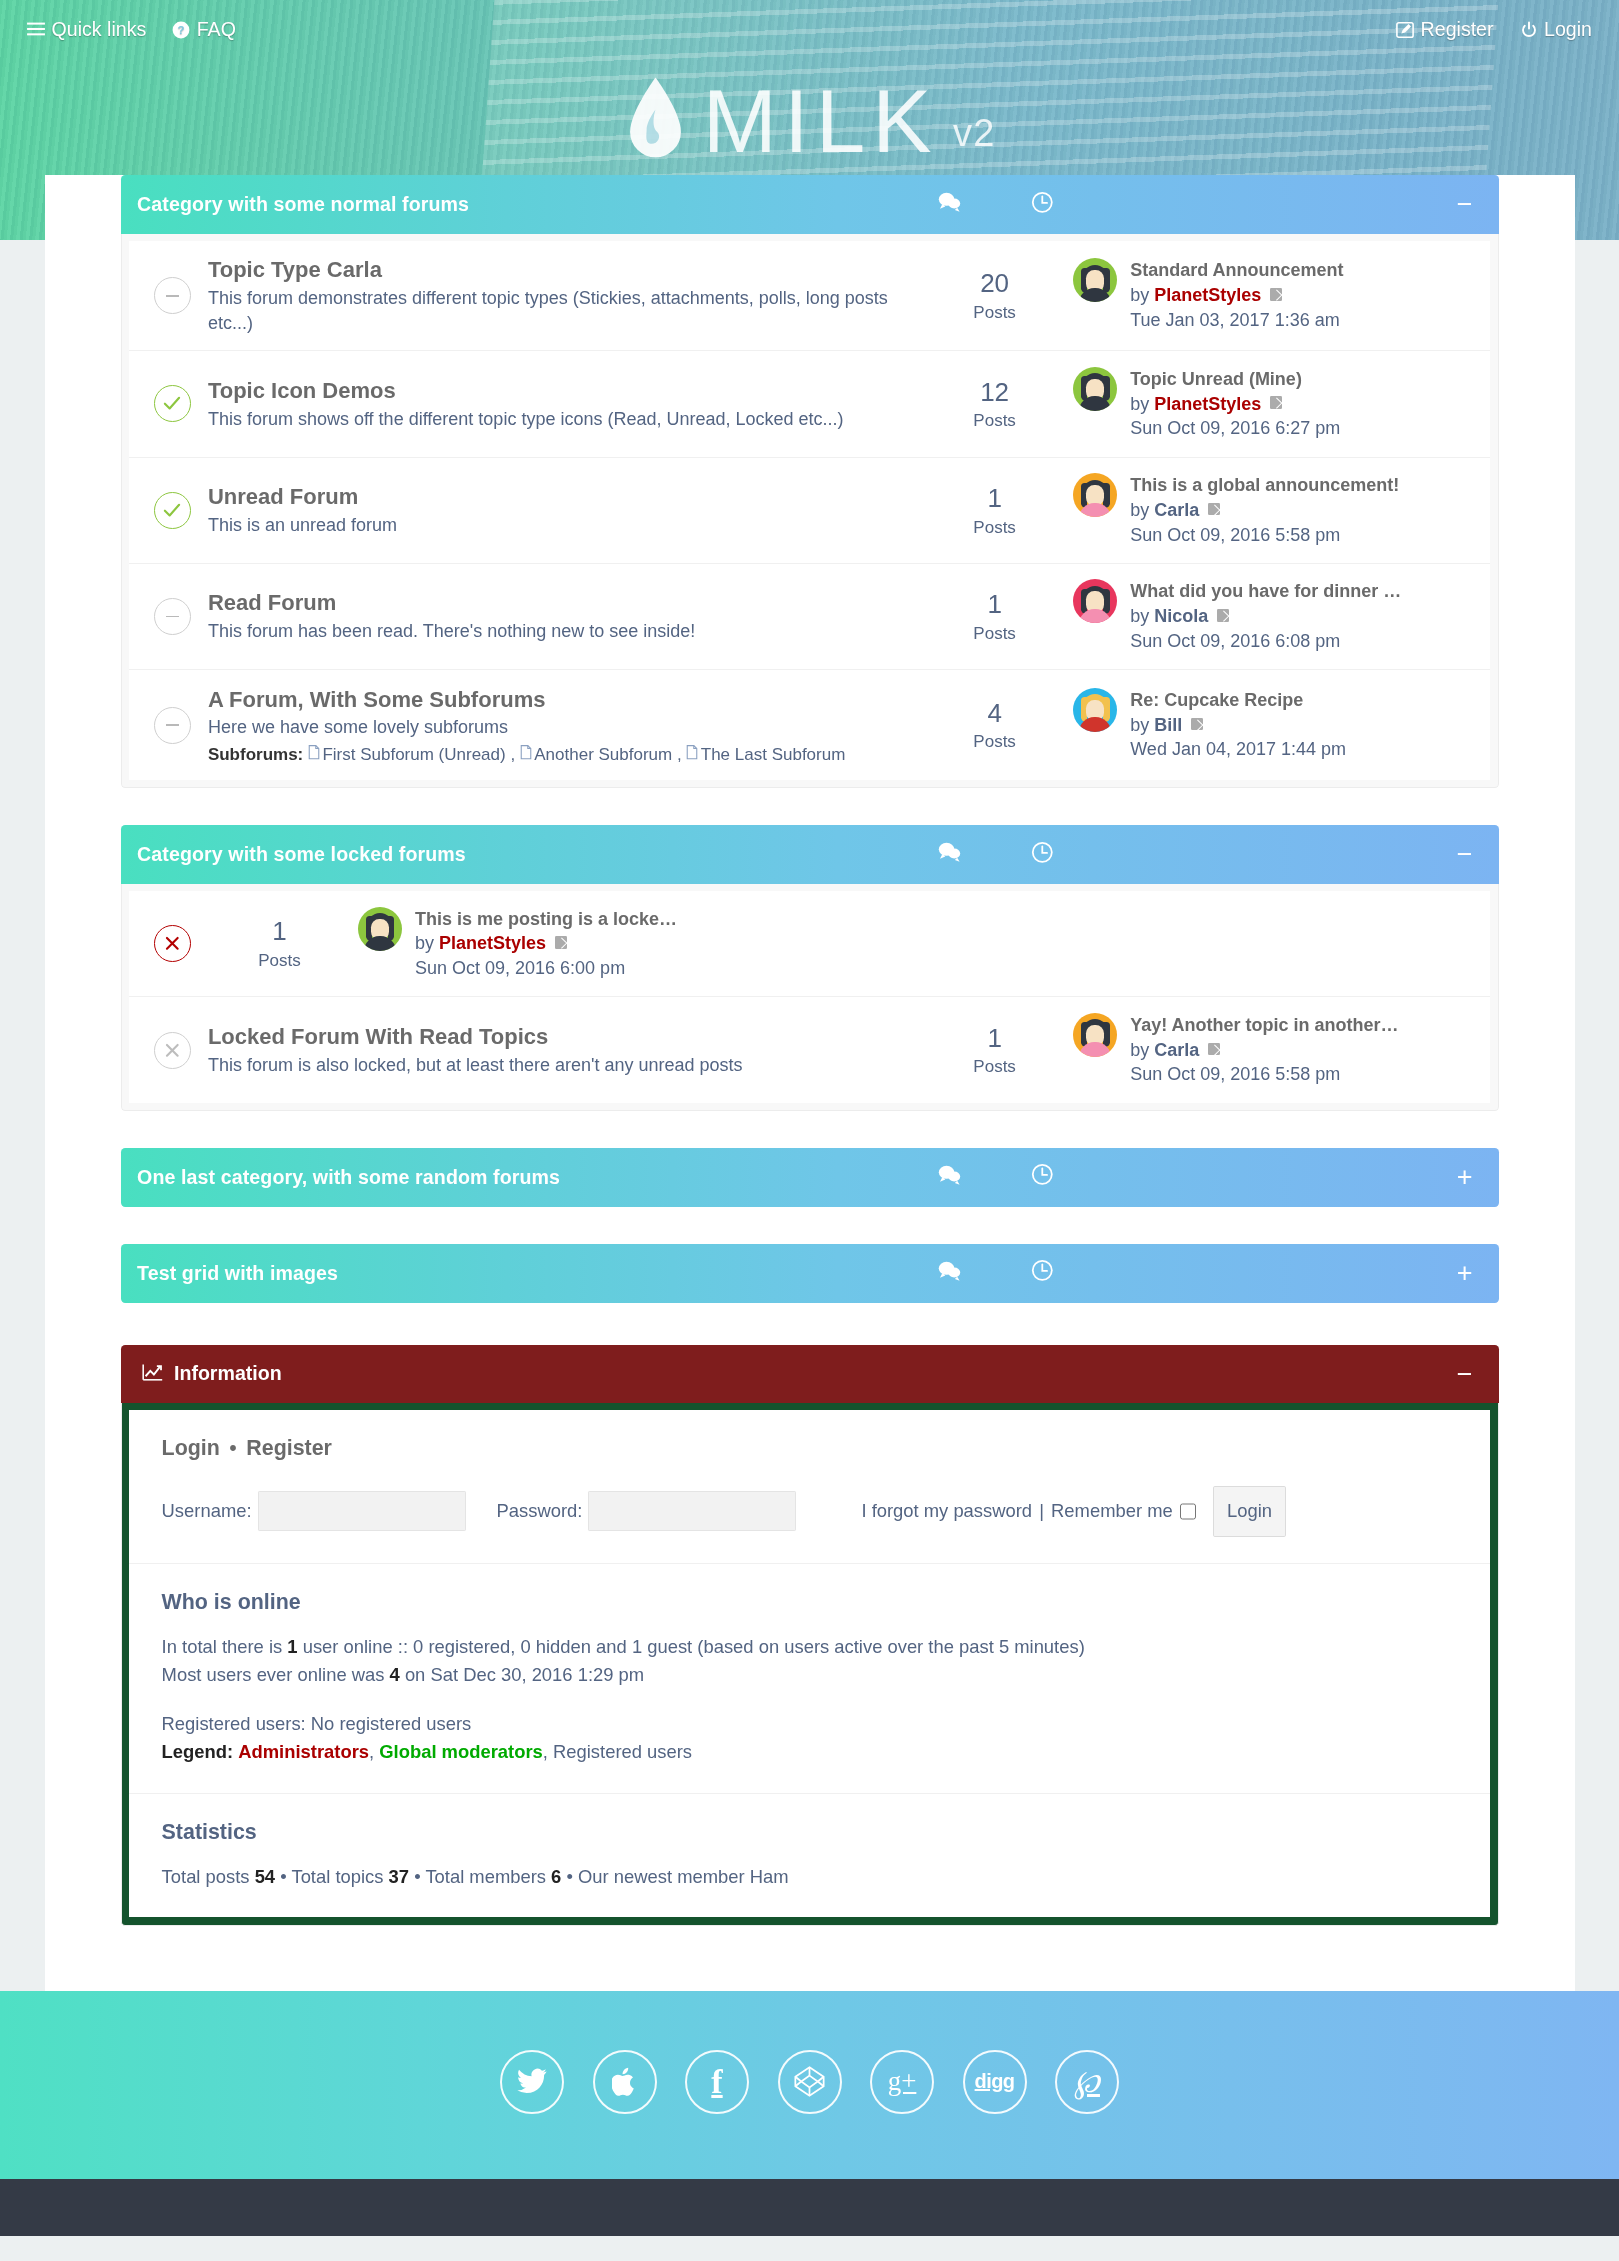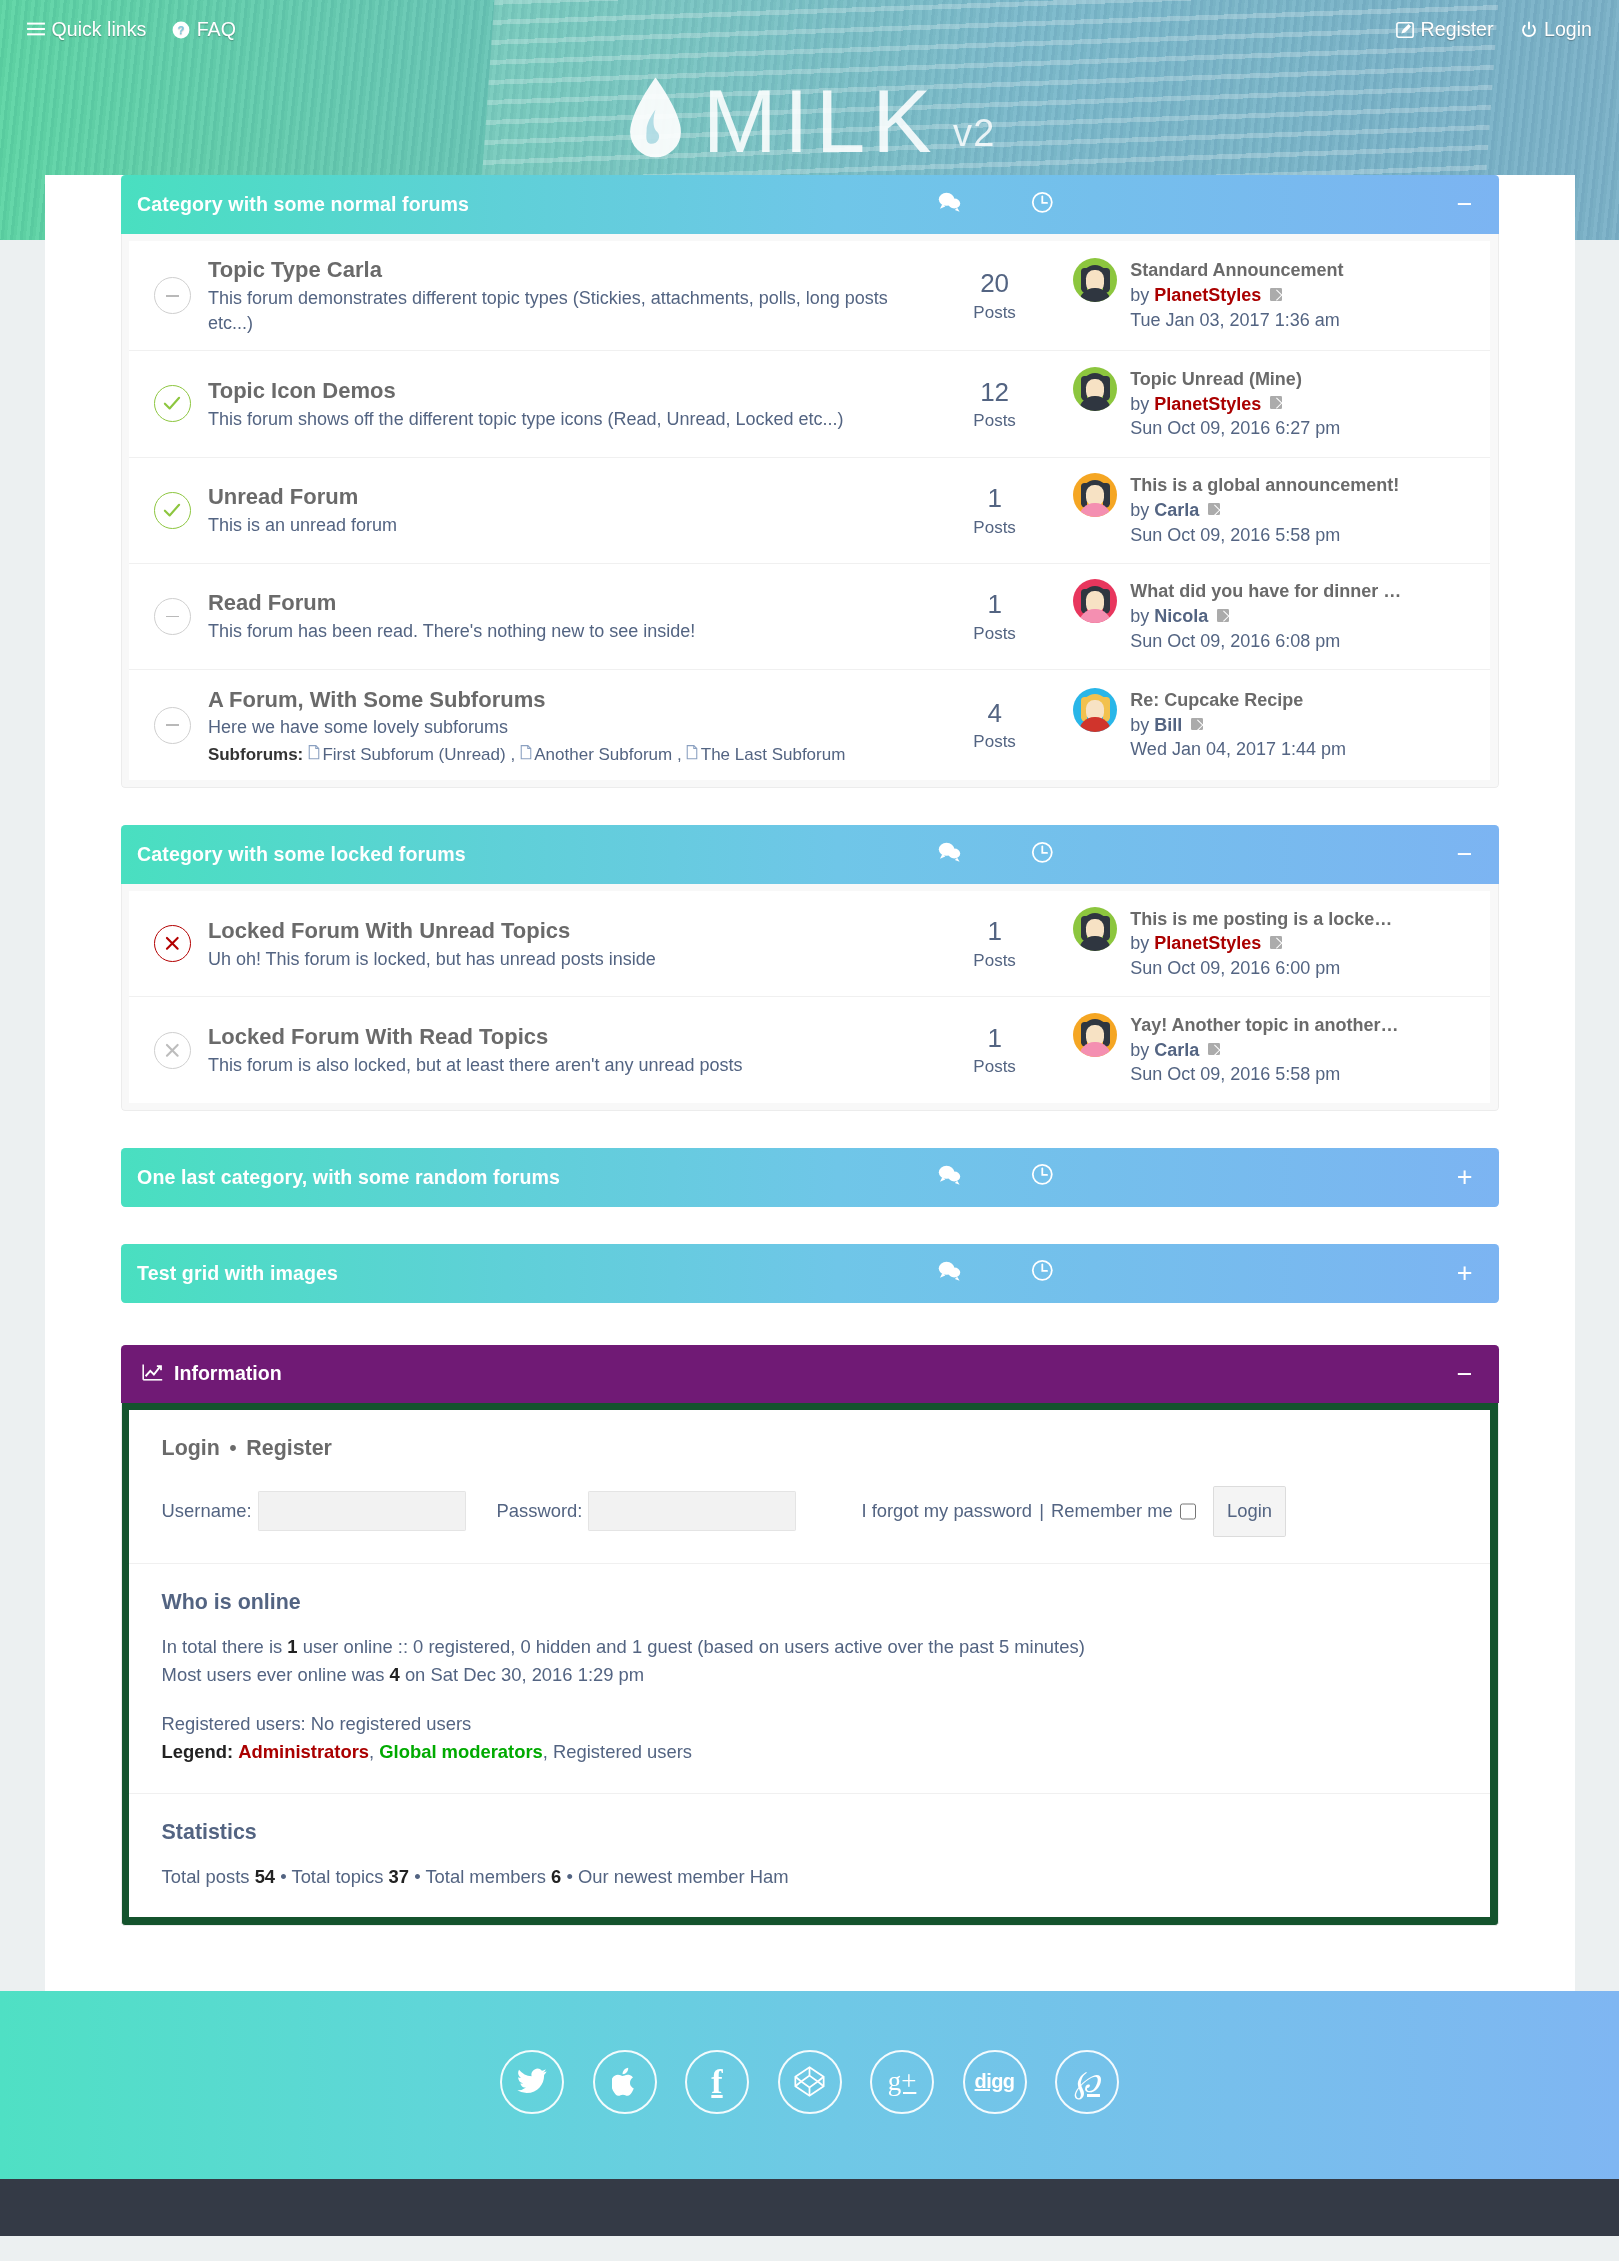--- a/index.html
+++ b/index.html
@@ -185,21 +185,21 @@
   .circ{ width:37px;height:37px;border-radius:50%;border:1.8px solid #cfcfcf;display:flex;align-items:center;justify-content:center; }
   .circ.read span{ display:block;width:13px;height:1.8px;background:#b9b9b9; }
   .circ.unread{ border-color:#8dc63f; }
   .circ.unread svg{ display:block; }
   .circ.lock-unread{ border-color:#b30000; }
   .circ.lock-read{ border-color:#cfcfcf; }
 
   
   .info{ margin-top:42px; }
   .info-header{
-    background:#701a75; color:#fff; height:58px; border-radius:4.2px 4.2px 0 0;
+    background:#7f1d1d; color:#fff; height:58px; border-radius:4.2px 4.2px 0 0;
     display:flex; align-items:center; justify-content:space-between;
     padding:0 26px 0 21.4px; font-size:19.6px; font-weight:700;
   }
   .info-header .lt{ display:flex; align-items:center; gap:10.7px; }
   .info-header .tog{ font-size:27px; line-height:.6; font-weight:300; }
   .info-body{ background:#14532d; border:0.6px solid #ececec; border-top:none; border-radius:0 0 4.2px 4.2px; padding:7.1px; }
   .panel{ background:#fff; padding:26px 33px; border-bottom:0.6px solid #f0f0f0; }
   .panel:last-child{ border-bottom:none; }
   .panel h3{ font-size:21.4px; color:#536482; font-weight:700; margin-bottom:18px; }
   .panel .ln{ font-size:18.4px; color:#536482; line-height:1.55; }
@@ -553,24 +553,20 @@
       </div>
       <div class="forum-list">
 
         <div class="forum-row">
           <div class="fi">
             <div class="circ lock-unread">
                 <svg width="16.6" height="16.6" viewBox="0 0 28 28">
                   <path d="M5 5 L23 23 M23 5 L5 23" stroke="#b30000" stroke-width="3.6" stroke-linecap="round"></path>
                 </svg>
               </div>
-          </div>
-          <div class="f-main">
-            <div class="f-title">Locked Forum With Unread Topics</div>
-            <div class="f-desc">Uh oh! This forum is locked, but has unread posts inside</div>
           </div>
           <div class="f-posts">
             <span class="n">1</span>
             <span class="lbl">Posts</span>
           </div>
           <div class="f-last">
             <div class="avatar" style="background:#8cc63e">
                 <div class="side l"></div>
                 <div class="side r"></div>
                 <div class="hair"></div>

